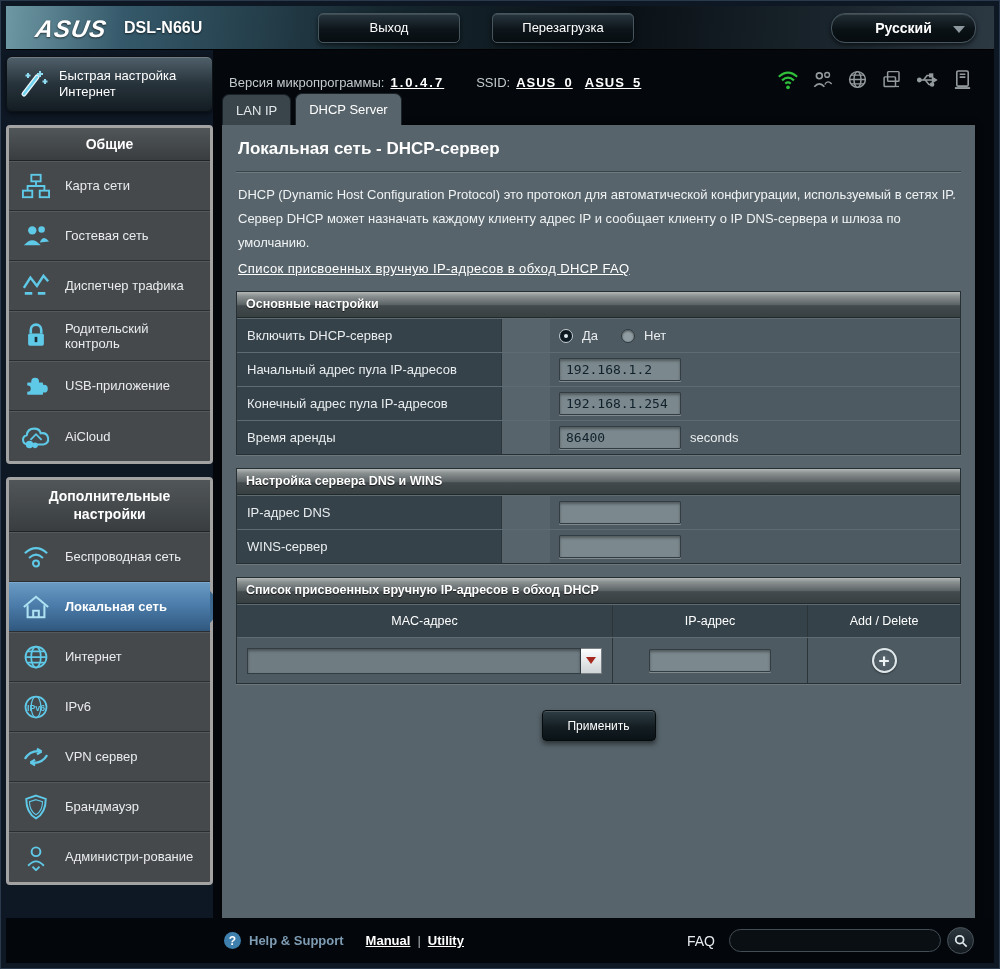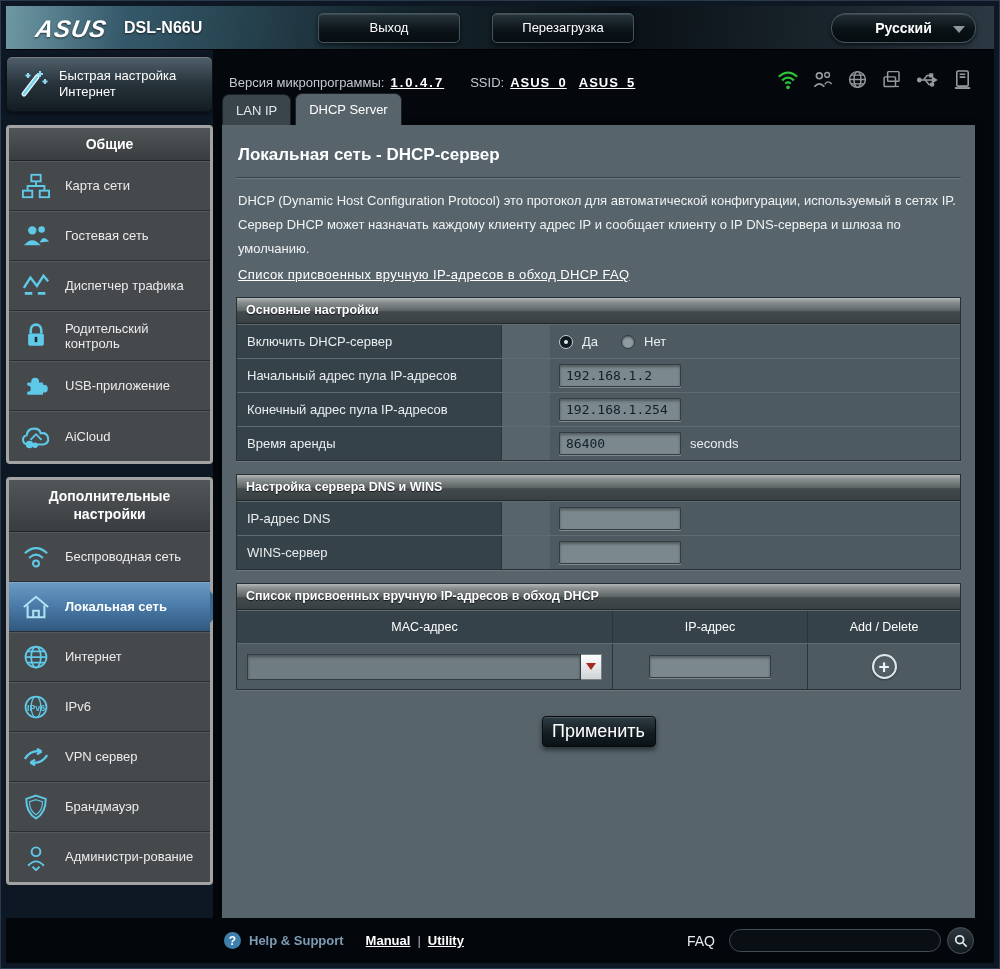--- a/index.html
+++ b/index.html
@@ -44,31 +44,31 @@
   .side-item .si-icon { width:34px; display:flex; justify-content:center; flex:0 0 34px; }
   .side-item.active { background:linear-gradient(180deg,#699ac3 0%,#4c7dab 45%,#30587e 100%);
     color:#fff; font-weight:bold; border-top-color:#7fa9cc; }
   .side-item.active::after { content:''; position:absolute; right:-14px; top:50%; transform:translateY(-50%);
     border-left:14px solid #3c6890; border-top:16px solid transparent; border-bottom:16px solid transparent; }
 
   
   .main { position:absolute; left:213px; top:50px; width:781px; height:868px; background:#04070b; }
   .version-row { height:40px; display:flex; align-items:flex-end; padding:0 22px 0 16px;
     color:#c3cbd0; font-size:13px; gap:6px; }
-  .version-row .uval { color:#fff; font-weight:bold; text-decoration:underline; letter-spacing:2px; margin-right:20px; }
+  .version-row .uval { color:#fff; font-weight:bold; text-decoration:underline; letter-spacing:2px; margin-right:26px; }
   .version-row .ussid { color:#fff; font-weight:bold; text-decoration:underline; margin-right:6px; letter-spacing:1px; }
   .status-icons { margin-left:auto; display:flex; align-items:center; gap:13px; }
   .status-icons span { display:flex; cursor:pointer; }
 
   .tabs-row { height:35px; display:flex; gap:4px; padding-left:9px; align-items:flex-end; }
   .tab { padding:8px 13px 7px; font-size:13px; color:#e2e7e9; background:#39454b; cursor:pointer;
     border:1px solid #1a2227; border-bottom:none; border-radius:7px 7px 0 0; }
   .tab.active { background:#57646b; color:#fff; position:relative; z-index:2; padding-bottom:8px; }
 
-  .panel { margin-left:9px; width:753px; height:793px; background:#57646b; padding:14px 14px 0;
+  .panel { margin-left:9px; width:753px; height:793px; background:#57646b; padding:8px 14px 0;
     box-shadow:0 0 6px rgba(0,0,0,.6); }
   .page-title { color:#fff; font-size:17px; font-weight:bold; padding:6px 2px 12px; }
   .title-rule { border:none; border-top:1px solid #39444a; border-bottom:1px solid #6d7densed; border-bottom:1px solid #6d7a80; height:0; }
   .desc { color:#f0f3f4; font-size:13px; line-height:1.85; padding:10px 2px 2px; }
   .faq-link { color:#fff; font-size:13px; text-decoration:underline; letter-spacing:.4px; cursor:pointer; display:inline-block; padding:4px 2px 2px; }
 
   .section { margin-top:13px; border:1px solid #262f34; box-shadow:0 1px 0 rgba(255,255,255,.12); }
   .section-header { height:26px; line-height:25px; padding:0 9px; color:#fff; font-weight:bold; font-size:12.5px;
     text-shadow:0 1px 1px rgba(0,0,0,.7); border-bottom:1px solid #20282c;
     background:linear-gradient(180deg,#b2b7b6 0%,#8b9191 16%,#5d6466 50%,#434a4d 55%,#394042 100%); }
@@ -99,21 +99,21 @@
     box-shadow:inset 0 2px 3px rgba(0,0,0,.35); color:#10202a; font-family:"DejaVu Sans Mono",monospace; font-size:13px; padding:0 6px;}
   .combo-btn { width:21px; height:26px; background:linear-gradient(#fdfdfd,#cfd4d6); border:1px solid #7a8287;
     border-left:none; display:flex; align-items:center; justify-content:center; cursor:pointer; }
   .combo-arrow { width:0; height:0; border-left:5px solid transparent; border-right:5px solid transparent;
     border-top:7px solid #a5281e; }
   .plus-btn { width:25px; height:25px; border-radius:50%; border:2px solid #dfe7ea; color:#eef3f5;
     display:flex; align-items:center; justify-content:center; font-size:19px; font-weight:bold; line-height:1;
     background:radial-gradient(#5c6970,#47545b); cursor:pointer; box-shadow:0 1px 2px rgba(0,0,0,.4); }
 
   .apply-wrap { text-align:center; padding:26px 0 0; }
-  .apply-btn { width:114px; height:31px; border-radius:4px; border:1px solid #060b0e; color:#fff; font-size:18px;
+  .apply-btn { width:114px; height:31px; border-radius:4px; border:1px solid #060b0e; color:#fff; font-size:12px;
     background:linear-gradient(#30404733,#0000) , linear-gradient(#2d3b42,#111a1f 55%,#0a1216);
     box-shadow:0 3px 5px rgba(0,0,0,.5), inset 0 1px 0 rgba(255,255,255,.15); cursor:pointer;
     font-family:"Liberation Sans", sans-serif; }
 
   
   .footer { position:absolute; left:6px; top:918px; width:988px; height:45px; background:#03060a;
     display:flex; align-items:center; padding:0 20px 0 218px; }
   .q-icon { width:17px; height:17px; border-radius:50%; background:#3f7fae; color:#fff; font-size:12px;
     font-weight:bold; display:flex; align-items:center; justify-content:center; margin-right:8px; cursor:pointer; }
   .help-lbl { color:#7e9cb4; font-size:13px; font-weight:bold; margin-right:22px; cursor:pointer; }

